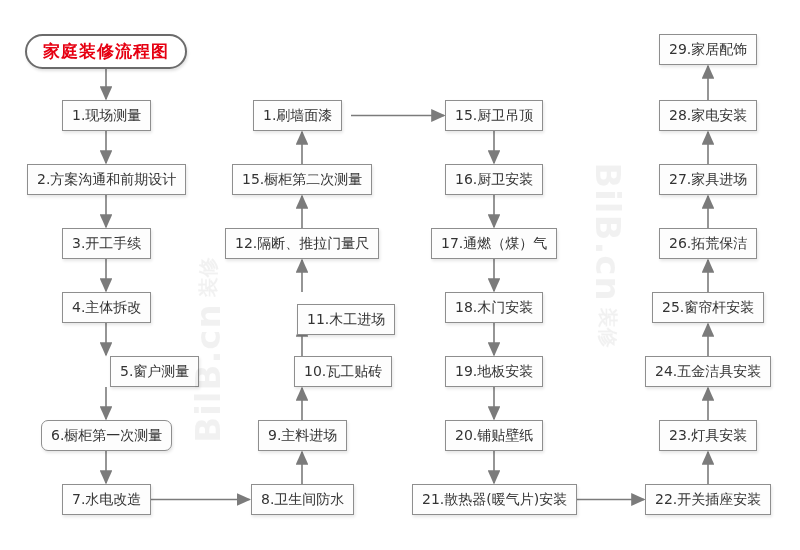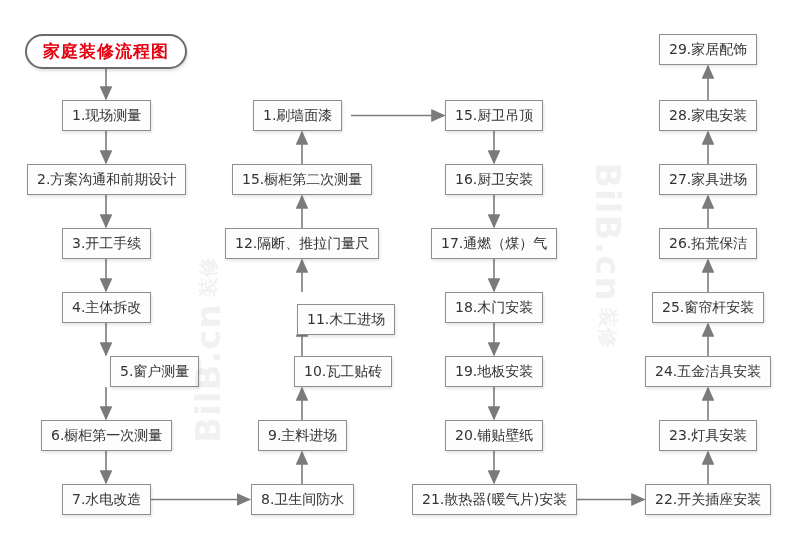--- a/index.html
+++ b/index.html
@@ -79,21 +79,21 @@
       </g>
   </svg>
 
   <div id="node-layer">
       <div class="flow-title" style="top: 34px; left: 25px;">家庭装修流程图</div>
       <div class="flow-node" style="top: 100px; left: 62px;">1.现场测量</div>
       <div class="flow-node" style="top: 164px; left: 27px;">2.方案沟通和前期设计</div>
       <div class="flow-node" style="top: 228px; left: 62px;">3.开工手续</div>
       <div class="flow-node" style="top: 292px; left: 62px;">4.主体拆改</div>
       <div class="flow-node" style="top: 356px; left: 62px; margin-left: 48px;">5.窗户测量</div>
-      <div class="flow-node" style="top: 420px; left: 41px;">6.橱柜第一次测量</div>
+      <div class="flow-node" style="top: 420px; left: 41px; border-radius: 7px;">6.橱柜第一次测量</div>
       <div class="flow-node" style="top: 484px; left: 62px;">7.水电改造</div>
       <div class="flow-node" style="top: 484px; left: 251px;">8.卫生间防水</div>
       <div class="flow-node" style="top: 420px; left: 258px;">9.主料进场</div>
       <div class="flow-node" style="top: 356px; left: 253px; margin-left: 41px;">10.瓦工贴砖</div>
       <div class="flow-node" style="top: 304px; left: 253px; margin-left: 44px;">11.木工进场</div>
       <div class="flow-node" style="top: 228px; left: 225px;">12.隔断、推拉门量尺</div>
       <div class="flow-node" style="top: 164px; left: 232px;">15.橱柜第二次测量</div>
       <div class="flow-node" style="top: 100px; left: 253px;">1.刷墙面漆</div>
       <div class="flow-node" style="top: 100px; left: 445px;">15.厨卫吊顶</div>
       <div class="flow-node" style="top: 164px; left: 445px;">16.厨卫安装</div>

